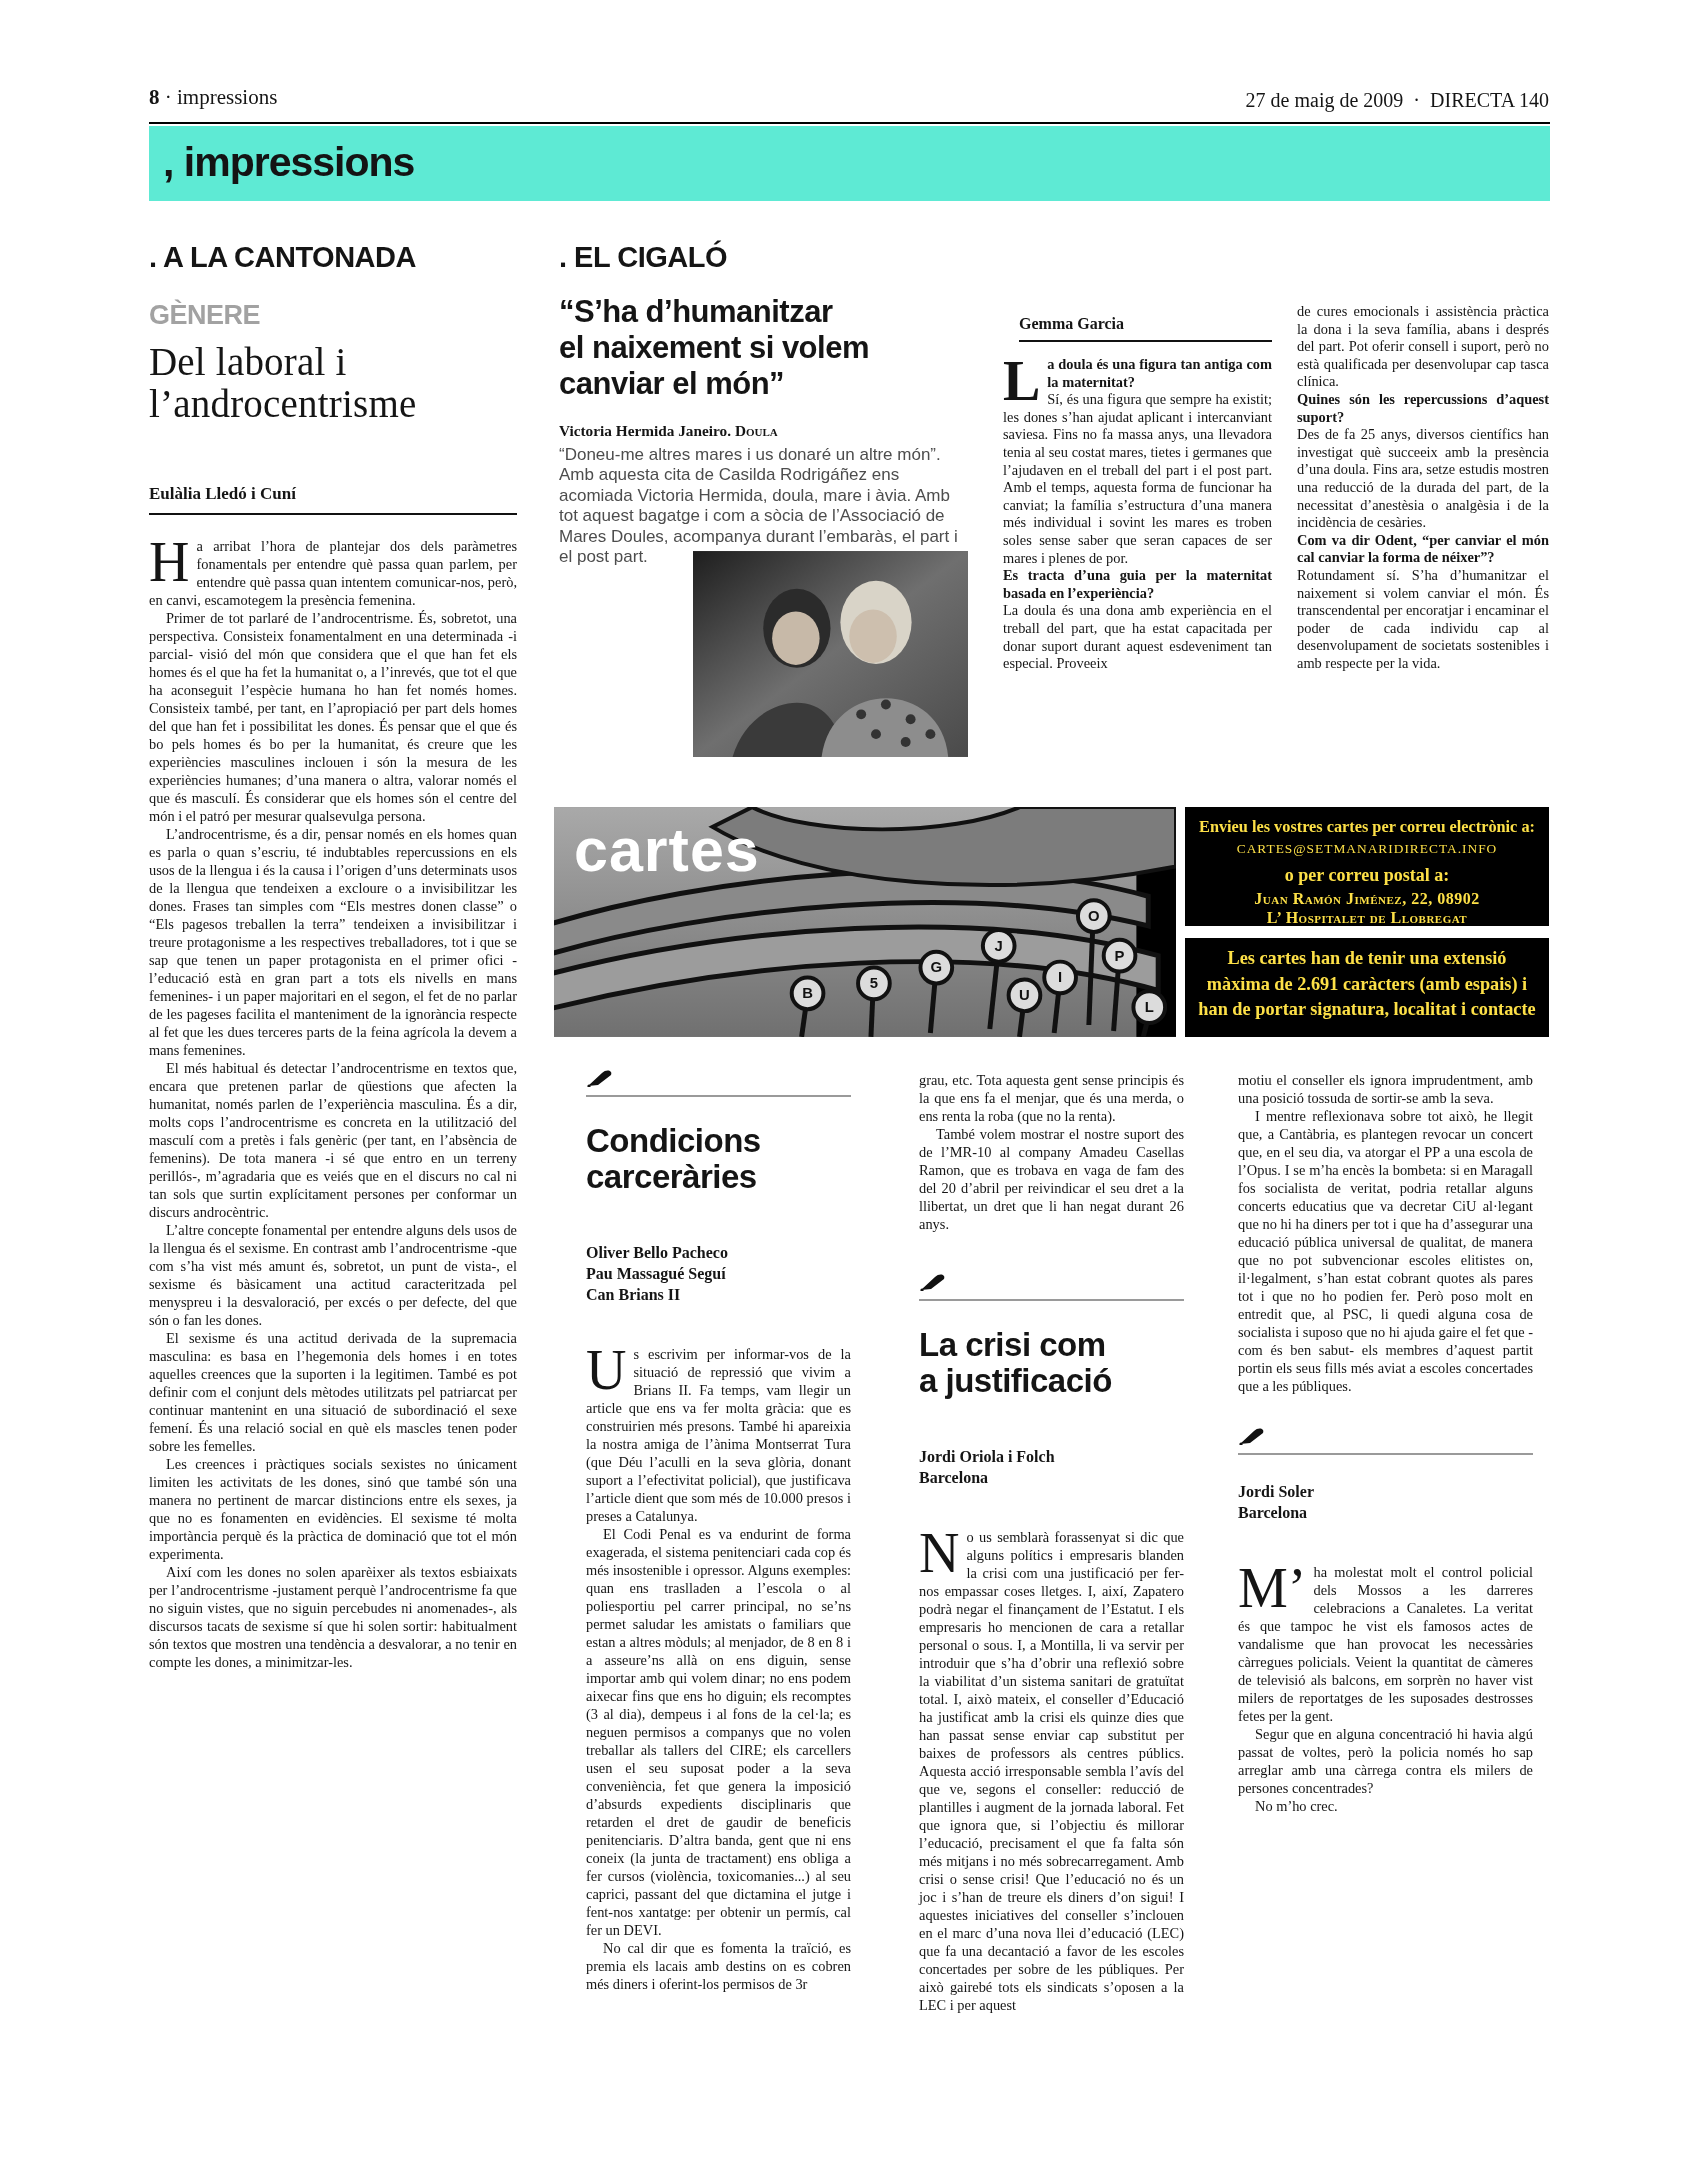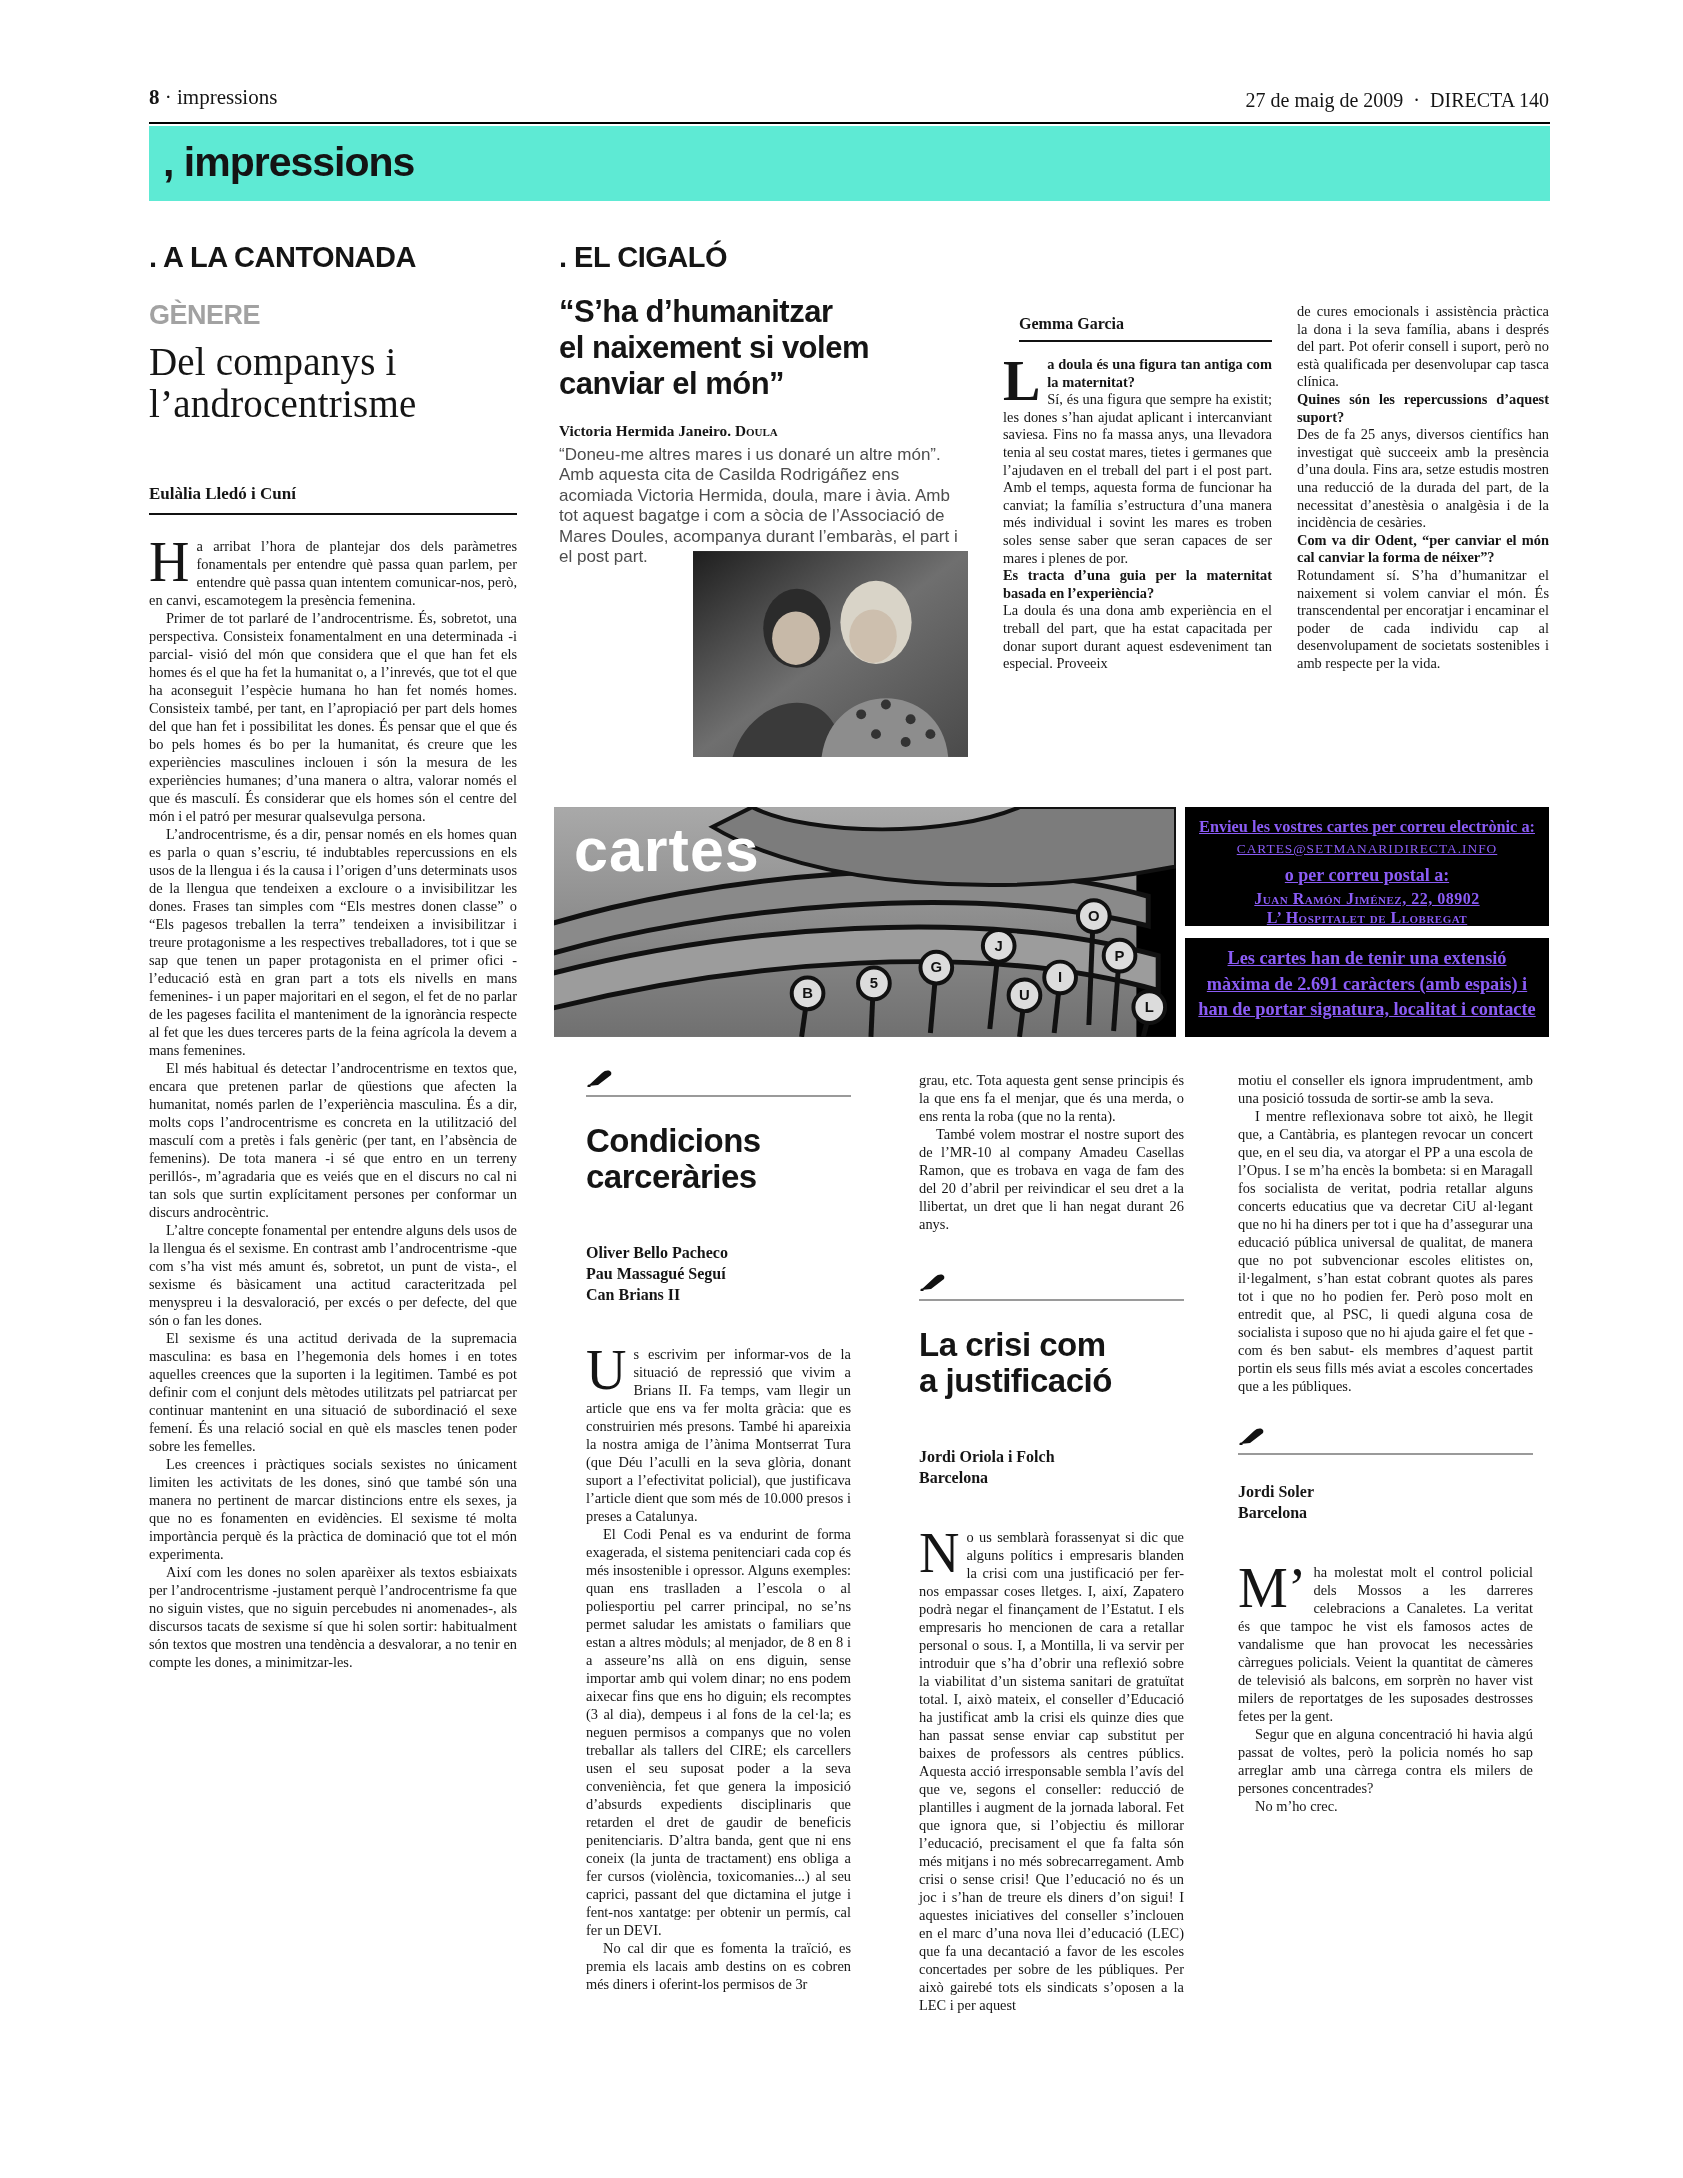--- a/index.html
+++ b/index.html
@@ -36,21 +36,21 @@
   .int-byline{font-weight:700;font-size:16px;border-bottom:2px solid #111;
               padding-bottom:7px;margin:0 0 14px 16px;}
   .qa{font-size:14.4px;line-height:17.6px;text-align:justify;}
   .qa p{margin:0;}
   .qa-q{font-weight:700;}
   .qa-a{font-weight:400;}
   
   .cartes-banner{left:554px;top:807px;width:622px;height:230px;background:#8c8c8c;overflow:hidden;}
   .cartes-logo{position:absolute;left:20px;top:8px;font-family:"Liberation Sans",sans-serif;
                font-weight:700;font-size:61px;letter-spacing:1px;color:#fff;z-index:3;}
-  .blackbox{background:#000;color:#8b5cf6;text-align:center;text-decoration:underline;}
+  .blackbox{background:#000;color:#fde047;text-align:center;}
   .bb1{left:1185px;top:807px;width:364px;height:119px;}
   .bb2{left:1185px;top:938px;width:364px;height:99px;}
   .bb1 .t1{font-weight:700;font-size:16.3px;margin:10px 6px 4px 6px;}
   .bb1 .t2{font-size:13.4px;letter-spacing:1px;text-transform:uppercase;margin:2px 0 8px 0;}
   .bb1 .t3{font-weight:700;font-size:18px;margin:2px 0 4px 0;}
   .bb1 .t4{font-weight:700;font-size:16px;font-variant:small-caps;letter-spacing:0.5px;margin:1px 0;}
   .bb2 .note{font-weight:700;font-size:18.3px;line-height:1.4;margin:8px 10px;}
   
   .letter-col{font-size:14.4px;}
   .quill-block{margin:0 0 26px 0;border-bottom:2px solid #9a9a9a;padding-bottom:4px;}
@@ -79,21 +79,21 @@
     <span>DIRECTA 140</span>
   </div>
   <div class="abs hdr-rule"></div>
   <div class="abs band">
     <div class="band-label">, impressions</div>
   </div>
 
   <div class="abs kicker" style="left:149px;top:241px;">. A LA CANTONADA</div>
   <div class="abs topic" style="left:149px;top:300px;">GÈNERE</div>
   <div class="abs l-title" style="left:149px;top:341px;width:396px;">
-    <div>Del companys i</div>
+    <div>Del laboral i</div>
     <div>l’androcentrisme</div>
   </div>
   <div class="abs author-box" style="left:149px;top:484px;width:368px;">Eulàlia Lledó i Cuní</div>
   <div class="abs bodytxt" style="left:149px;top:537px;width:368px;">
     <p class="lead-p"><span class="dropcap">H</span><span>a arribat l’hora de plantejar dos dels paràmetres fonamentals per entendre què passa quan parlem, per entendre què passa quan intentem comunicar-nos, però, en canvi, escamotegem la presència femenina.</span></p>
     <div>
         <p class="para">Primer de tot parlaré de l’androcentrisme. És, sobretot, una perspectiva. Consisteix fonamentalment en una determinada -i parcial- visió del món que considera que el que han fet els homes és el que ha fet la humanitat o, a l’inrevés, que tot el que ha aconseguit l’espècie humana ho han fet només homes. Consisteix també, per tant, en l’apropiació per part dels homes del que han fet i possibilitat les dones. És pensar que el que és bo pels homes és bo per la humanitat, és creure que les experiències masculines inclouen i són la mesura de les experiències humanes; d’una manera o altra, valorar només el que és masculí. És considerar que els homes són el centre del món i el patró per mesurar qualsevulga persona.</p>
         <p class="para">L’androcentrisme, és a dir, pensar només en els homes quan es parla o quan s’escriu, té indubtables repercussions en els usos de la llengua i és la causa i l’origen d’uns determinats usos de la llengua que tendeixen a excloure o a invisibilitzar les dones. Frases tan simples com “Els mestres donen classe” o “Els pagesos treballen la terra” tendeixen a invisibilitzar i treure protagonisme a les respectives treballadores, tot i que se sap que tenen un paper protagonista en el primer ofici -l’educació està en gran part a tots els nivells en mans femenines- i un paper majoritari en el segon, el fet de no parlar de les pageses facilita el manteniment de la ignorància respecte al fet que les dues terceres parts de la feina agrícola la devem a mans femenines.</p>
         <p class="para">El més habitual és detectar l’androcentrisme en textos que, encara que pretenen parlar de qüestions que afecten la humanitat, només parlen de l’experiència masculina. És a dir, molts cops l’androcentrisme es concreta en la utilització del masculí com a pretès i fals genèric (per tant, en l’absència de femenins). De tota manera -i sé que entro en un terreny perillós-, m’agradaria que es veiés que en el discurs no cal ni tan sols que surtin explícitament persones per conformar un discurs androcèntric.</p>
         <p class="para">L’altre concepte fonamental per entendre alguns dels usos de la llengua és el sexisme. En contrast amb l’androcentrisme -que com s’ha vist més amunt és, sobretot, un punt de vista-, el sexisme és bàsicament una actitud caracteritzada pel menyspreu i la desvaloració, per excés o per defecte, del que són o fan les dones.</p>

